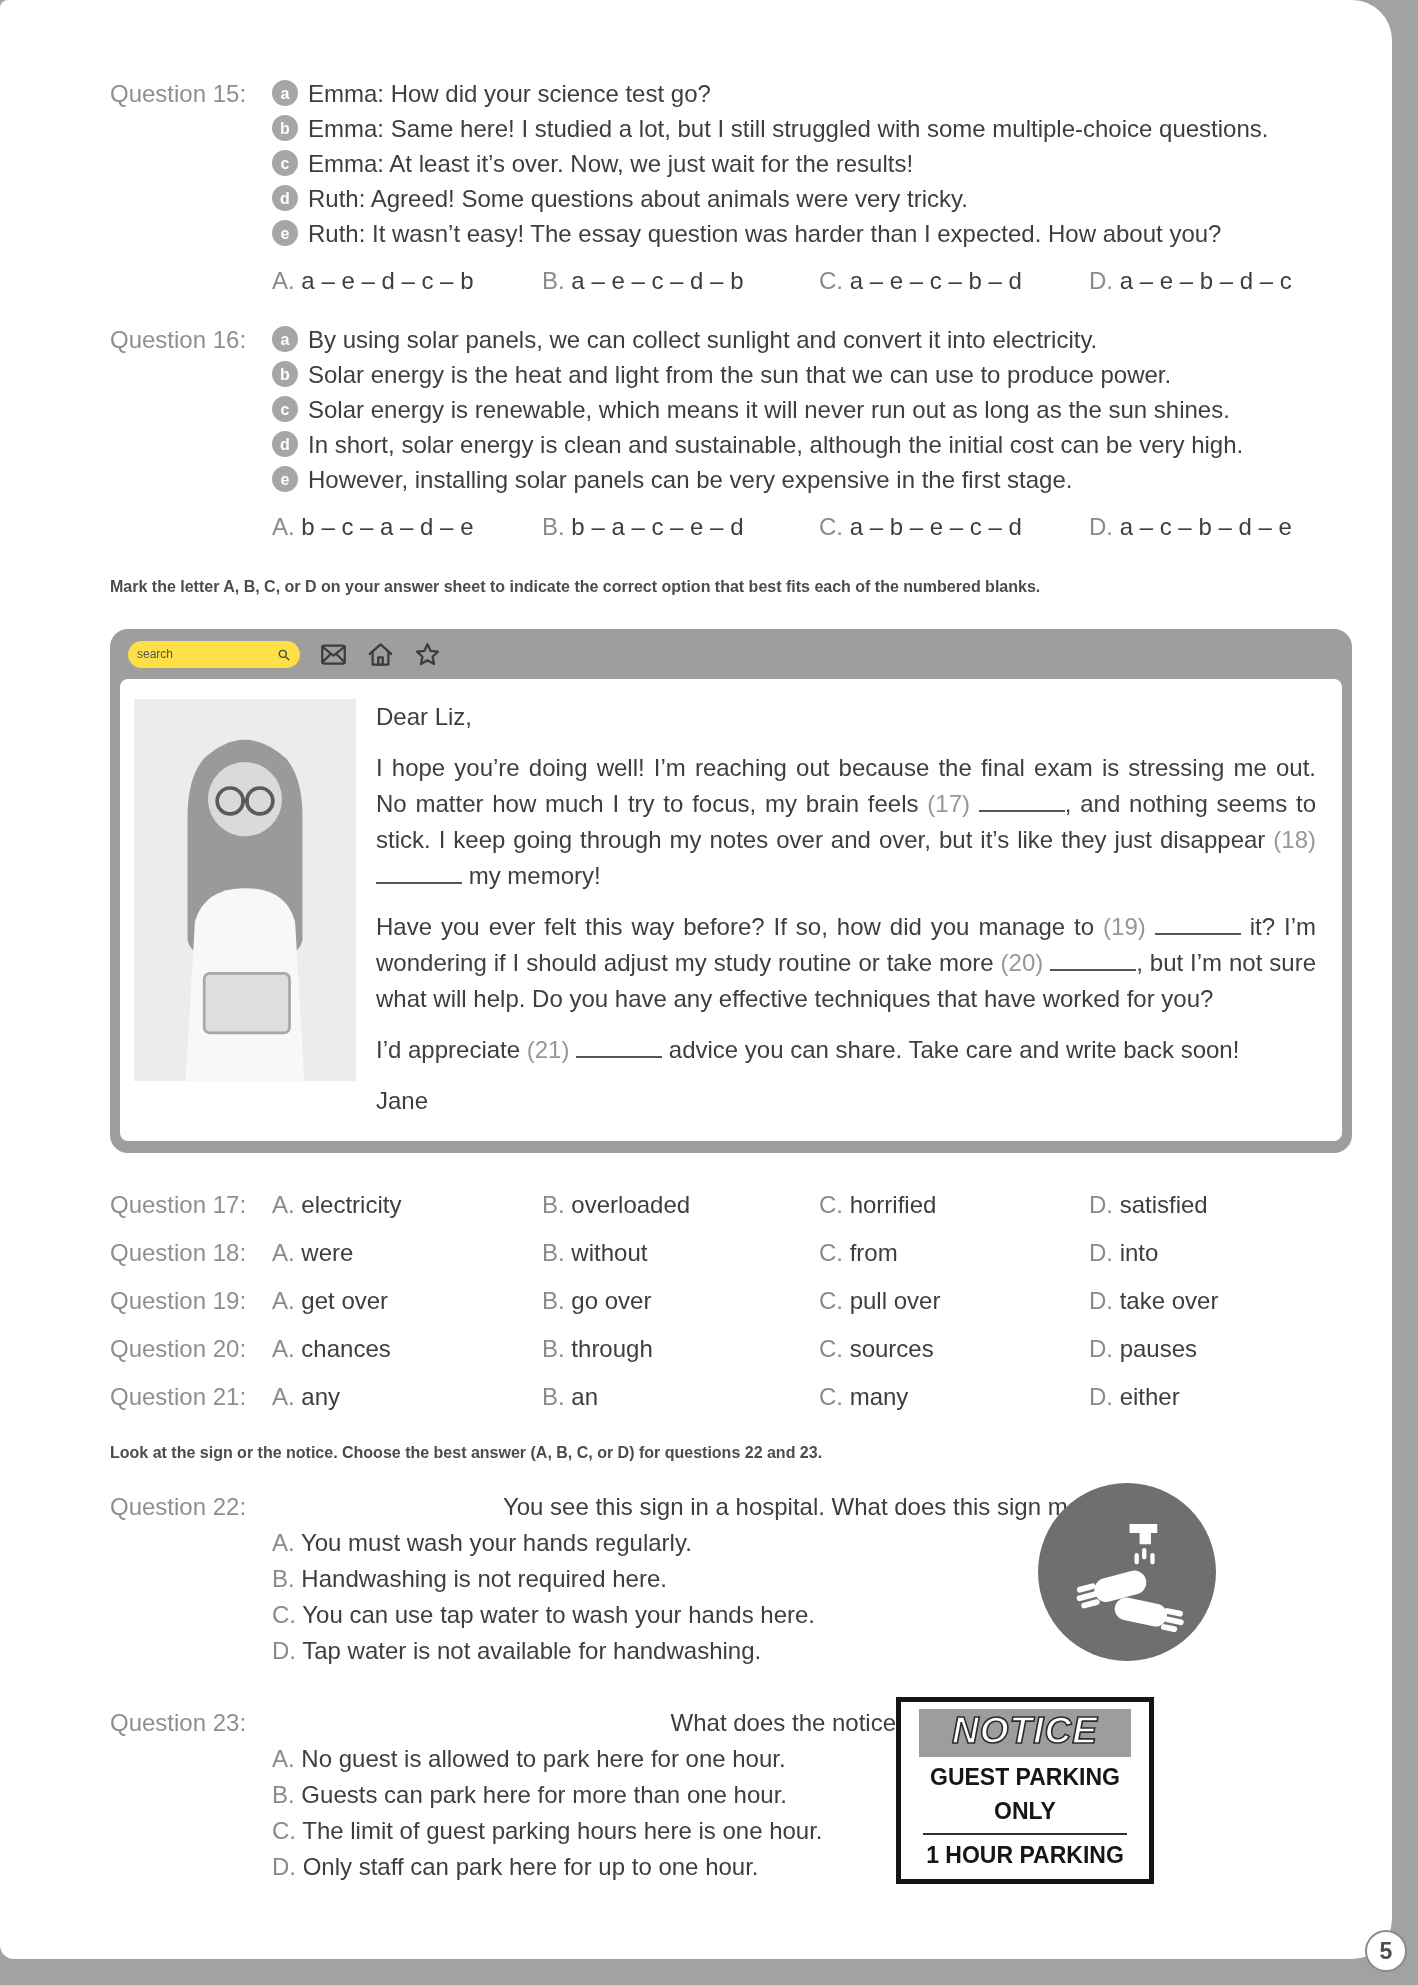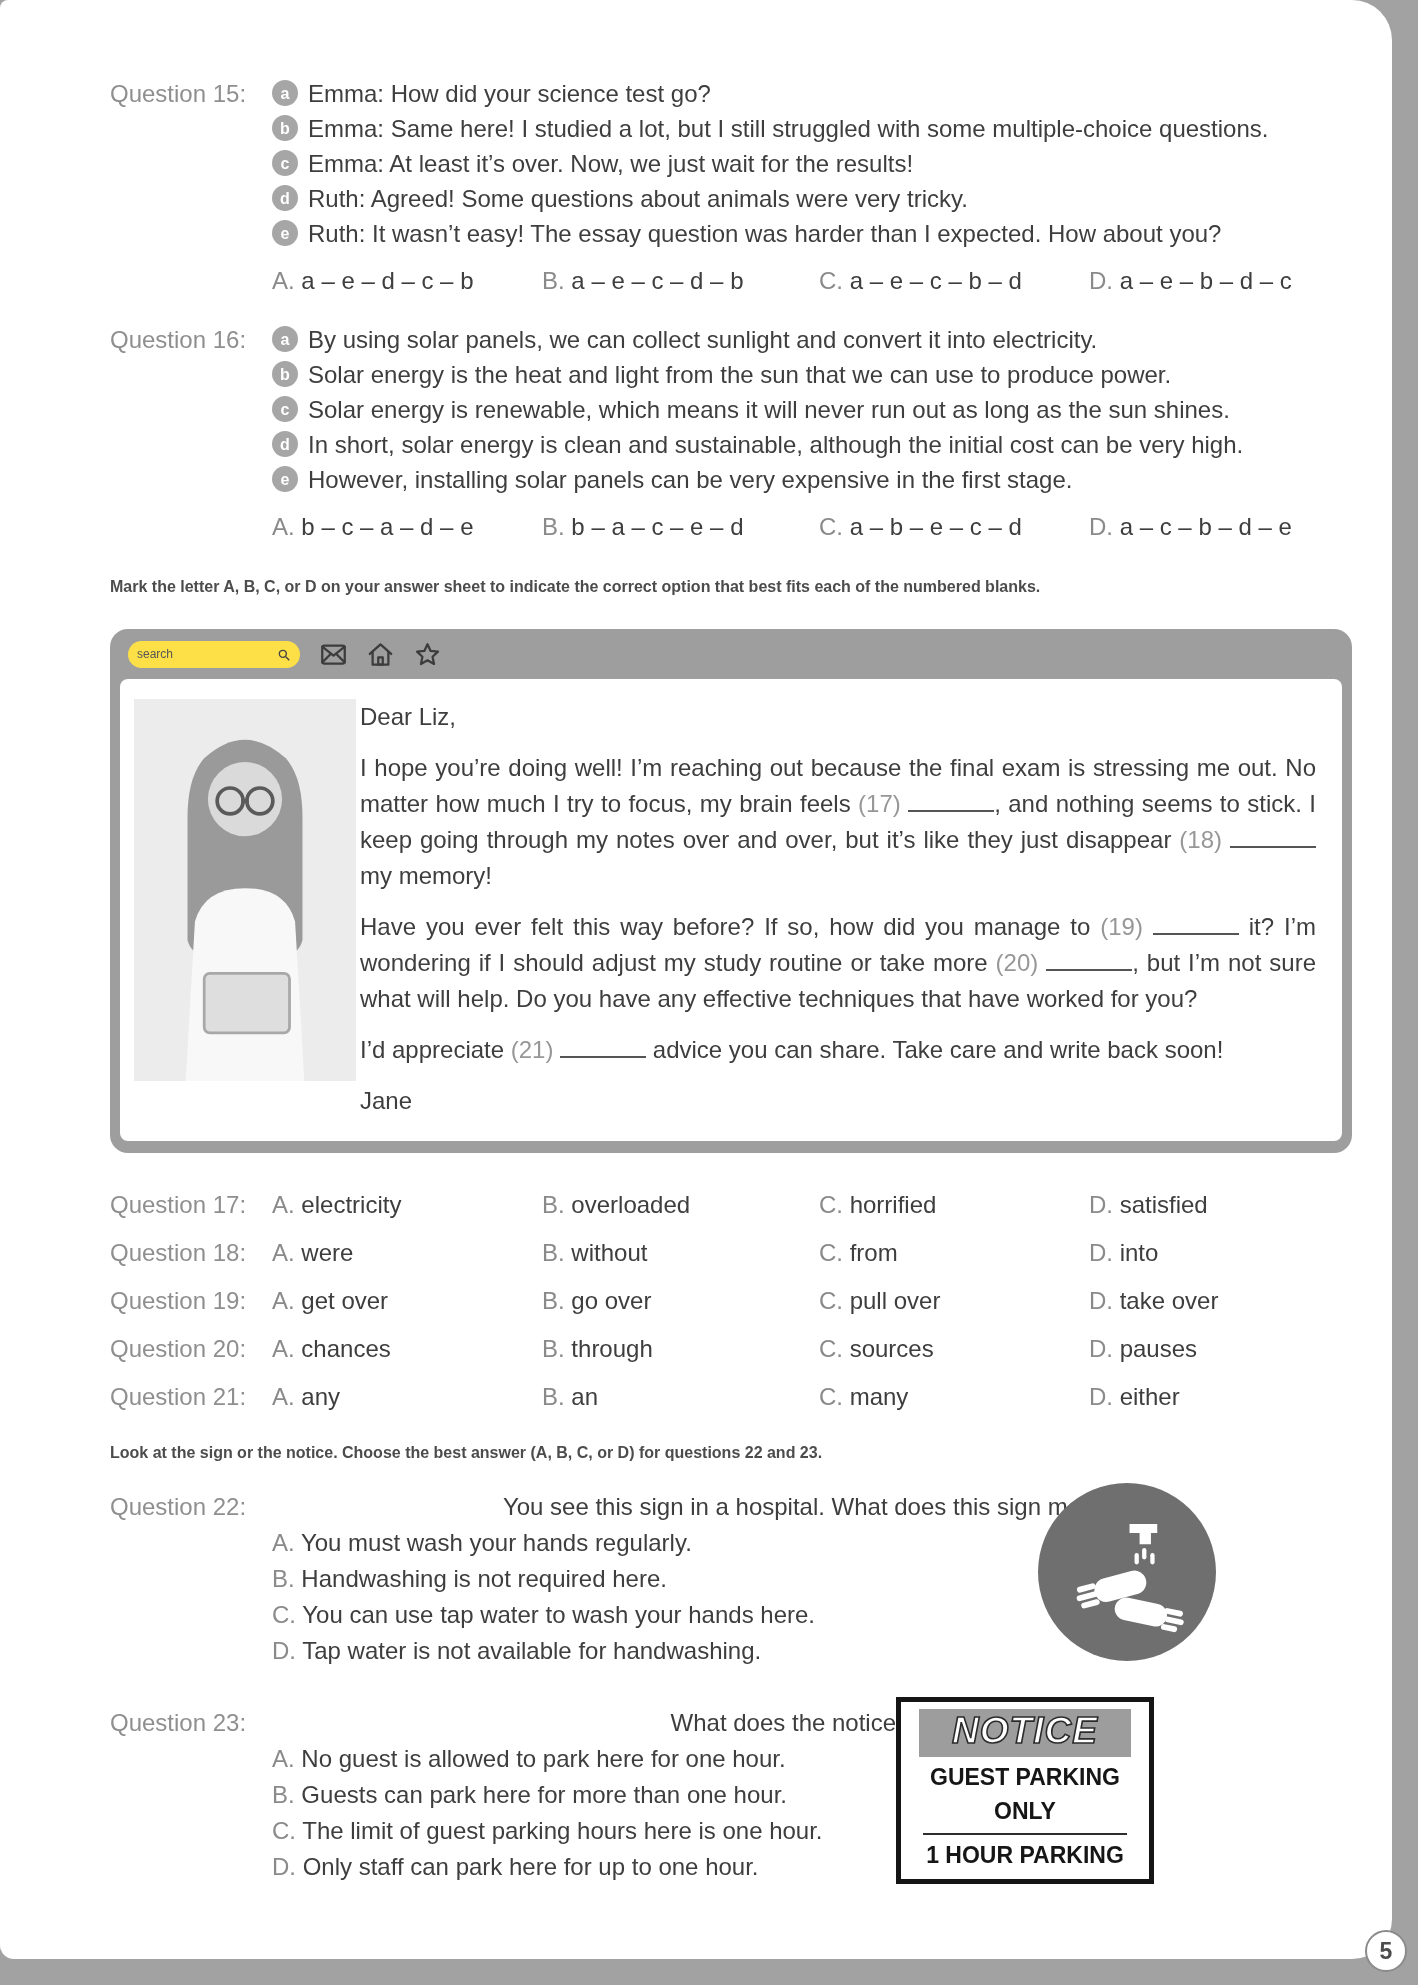--- a/index.html
+++ b/index.html
@@ -45,21 +45,21 @@
   .browser { margin-top:24px; background:#9e9e9e; border-radius:18px; padding:0 10px 12px; }
   .browser-toolbar { height:50px; display:flex; align-items:center; gap:20px; padding:0 8px; }
   .search-pill {
     width:172px; height:27px; background:#fde047; border-radius:14px;
     display:flex; align-items:center; justify-content:space-between; padding:0 9px;
   }
   .search-text { font-size:12px; color:#555555; }
   .search-pill svg { width:14px; height:14px; stroke:#444; fill:none; stroke-width:2.4; }
   .tb-icon { display:inline-flex; }
   .tb-icon svg { width:27px; height:27px; stroke:#3c3c3c; fill:none; stroke-width:2; stroke-linejoin:round; stroke-linecap:round; }
-  .browser-content { background:#ffffff; border-radius:8px; padding:20px 26px 22px 14px; display:flex; gap:4px; }
+  .browser-content { background:#ffffff; border-radius:8px; padding:20px 26px 22px 14px; display:flex; gap:20px; }
   .photo { width:222px; height:382px; flex-shrink:0; background:#ececec; overflow:hidden; }
   .photo svg { width:100%; height:100%; display:block; }
   .letter-body { flex:1; line-height:36px; color:#3e3e3e; }
   .lp { text-align:justify; margin-top:15px; }
   .greeting, .signature { text-align:left; }
   .signature { margin-top:15px; }
   .qnum { color:#979797; }
   .blank { display:inline-block; width:86px; border-bottom:2px solid #555555; }
 
   

